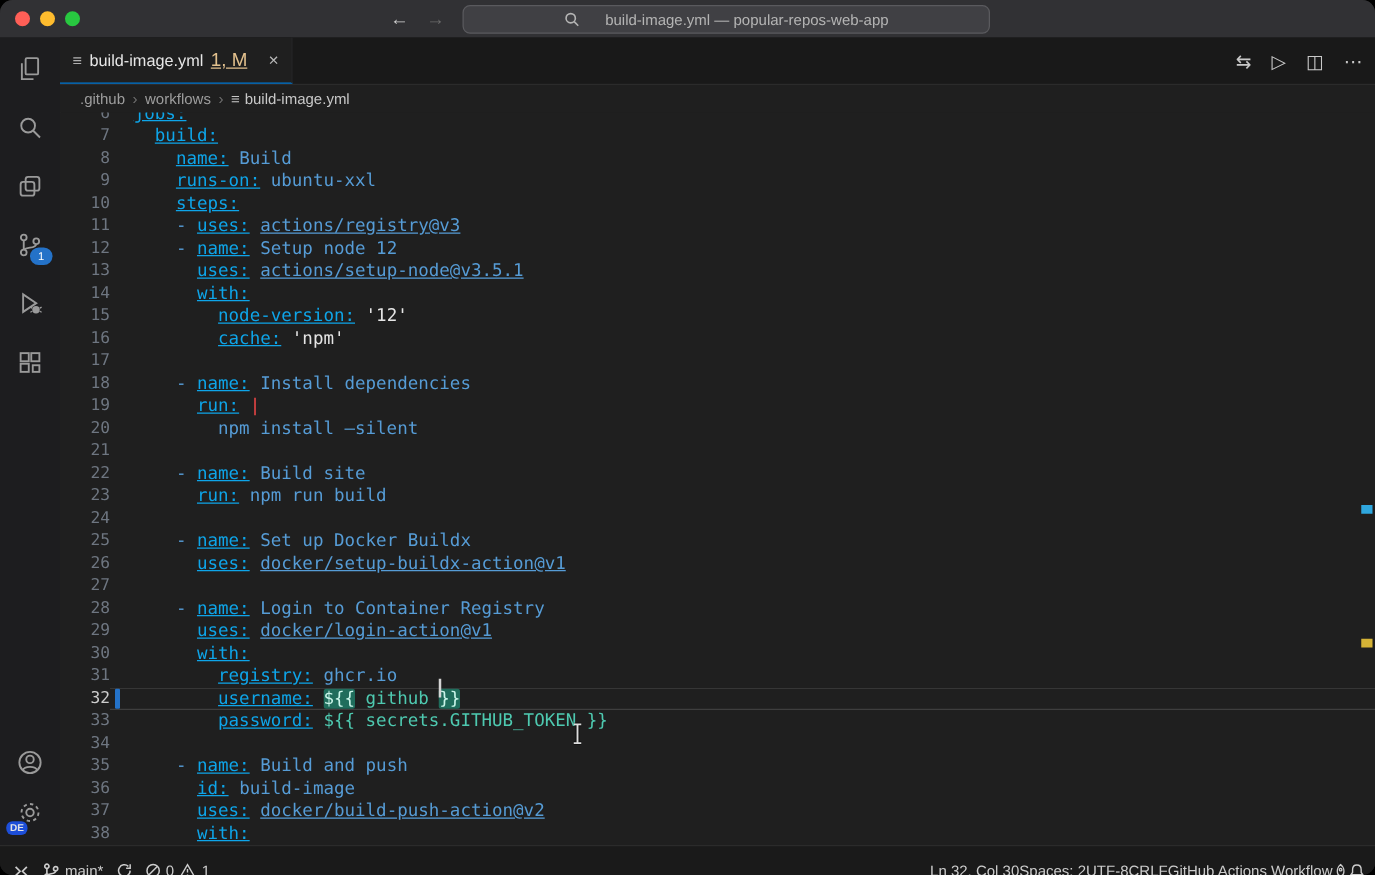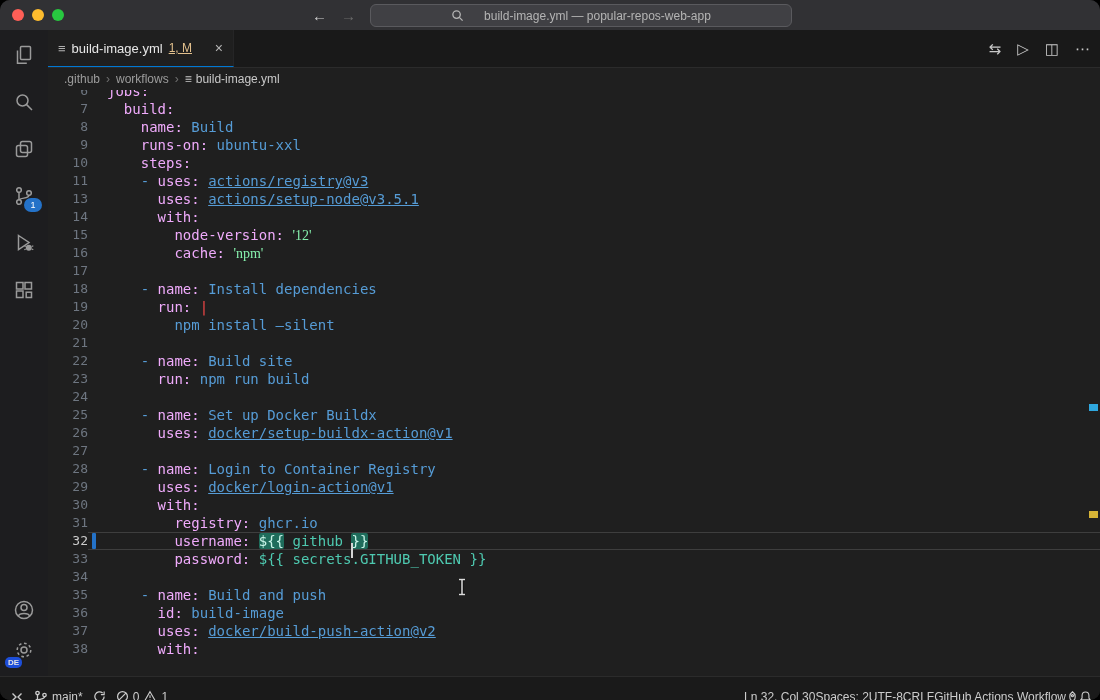--- a/index.html
+++ b/index.html
@@ -20,44 +20,44 @@
   .ab-bottom{display:flex;flex-direction:column;align-items:center;gap:16px;padding-bottom:14px;}
   .ab-item{position:relative;width:24px;height:24px;display:flex;align-items:center;justify-content:center;cursor:pointer;}
   .badge{position:absolute;right:-6px;bottom:-4px;min-width:14px;height:14px;border-radius:8px;background:#2472c8;color:#fff;font-size:9px;display:flex;align-items:center;justify-content:center;padding:0 2px;}
   .profile-badge{position:absolute;left:-7px;bottom:-6px;background:#1d4ed8;color:#e4e4e4;font-size:8px;border-radius:5px;padding:1px 3px;font-weight:bold;}
 
   
   .tabbar{position:absolute;top:30px;left:48px;right:0;height:38px;background:#191919;border-bottom:1px solid #2b2b2b;box-sizing:border-box;}
   .tab{position:absolute;left:0;top:0;height:37px;width:186px;background:#1f1f1f;border-right:1px solid #252526;border-bottom:1px solid #0078d4;box-sizing:border-box;display:flex;align-items:center;gap:6px;padding:0 10px;cursor:pointer;}
   .tab .ticon{color:#b0b0b0;font-size:13px;}
   .tab .tlabel{color:#e7e7e7;font-size:13px;}
-  .tab .tdecor{color:#e2c08d;font-size:12px;text-decoration:underline;}
+  .tab .tdecor{color:#e2c08d;font-size:15px;text-decoration:underline;}
   .tab .tclose{margin-left:auto;color:#b7b7b7;font-size:14px;cursor:pointer;}
   .actions{position:absolute;right:10px;top:0;height:37px;display:flex;align-items:center;gap:16px;}
   .action{color:#c8c8c8;font-size:15px;cursor:pointer;}
 
   
   .breadcrumb{position:absolute;top:68px;left:48px;right:0;height:22px;background:#1f1f1f;display:flex;align-items:center;gap:6px;padding-left:16px;font-size:12px;color:#9d9d9d;}
   .bc-file{color:#c8c8c8;display:flex;align-items:center;gap:4px;}
   .bc-sep{color:#6f6f6f;}
 
   
   .editor{position:absolute;top:90px;left:48px;right:0;bottom:24px;background:#1f1f1f;overflow:hidden;}
   .lines{position:absolute;top:-8px;left:0;right:0;font-family:"DejaVu Sans Mono",monospace;font-size:14px;line-height:18px;}
   .row{display:flex;height:18px;position:relative;white-space:pre;}
   .gutter{width:40px;flex:none;text-align:right;color:#6e7681;font-size:13px;}
   .gutter.active{color:#cccccc;}
   .mod-bar{position:absolute;left:44px;top:1px;bottom:1px;width:4px;background:#2472c8;border-radius:1px;}
   .code{flex:1;padding-left:19px;color:#cccccc;}
   .row.current .code{box-shadow:inset 0 1px 0 rgba(255,255,255,.14), inset 0 -1px 0 rgba(255,255,255,.14);}
   .sg-plain{color:#cccccc;}
-  .sg-key{color:#f0abfc;}
+  .sg-key{color:#0ea5e9;text-decoration:underline;}
   .sg-val{color:#569cd6;}
   .sg-dash{color:#569cd6;}
-  .sg-str{color:#86efac;font-family:Liberation Serif, serif;}
+  .sg-str{color:#e5e5e5;}
   .sg-link{color:#569cd6;text-decoration:underline;}
   .sg-expr{color:#4ec9b0;}
   .sg-exprhl{color:#c9f5e9;background:#1f6d5c;border-radius:2px;}
   .sg-red{color:#f44747;}
   .caret{position:absolute;width:1.5px;height:15px;background:#d4d4d4;}
   .ov-mark{position:absolute;right:2px;width:9px;height:7px;}
   .ibeam{position:absolute;left:408px;top:488px;pointer-events:none;}
 
   
   .statusbar{position:absolute;left:0;right:0;bottom:0;height:24px;background:#1a1a1a;border-top:1px solid #2b2b2b;box-sizing:border-box;display:flex;align-items:center;color:#cccccc;font-size:12px;}
@@ -181,20 +181,21 @@
   </div>
 
   <div class="editor">
     <div class="lines">
         <div class="row"><span class="gutter">6</span><span class="code"><span class="sg-key">jobs:</span></span></div>
         <div class="row"><span class="gutter">7</span><span class="code"><span class="sg-plain">  </span><span class="sg-key">build:</span></span></div>
         <div class="row"><span class="gutter">8</span><span class="code"><span class="sg-plain">    </span><span class="sg-key">name:</span><span class="sg-plain"> </span><span class="sg-val">Build</span></span></div>
         <div class="row"><span class="gutter">9</span><span class="code"><span class="sg-plain">    </span><span class="sg-key">runs-on:</span><span class="sg-plain"> </span><span class="sg-val">ubuntu-xxl</span></span></div>
         <div class="row"><span class="gutter">10</span><span class="code"><span class="sg-plain">    </span><span class="sg-key">steps:</span></span></div>
         <div class="row"><span class="gutter">11</span><span class="code"><span class="sg-plain">    </span><span class="sg-dash">- </span><span class="sg-key">uses:</span><span class="sg-plain"> </span><span class="sg-link">actions/registry@v3</span></span></div>
+        <div class="row"><span class="gutter">12</span><span class="code"><span class="sg-plain">    </span><span class="sg-dash">- </span><span class="sg-key">name:</span><span class="sg-plain"> </span><span class="sg-val">Setup node 12</span></span></div>
         <div class="row"><span class="gutter">13</span><span class="code"><span class="sg-plain">      </span><span class="sg-key">uses:</span><span class="sg-plain"> </span><span class="sg-link">actions/setup-node@v3.5.1</span></span></div>
         <div class="row"><span class="gutter">14</span><span class="code"><span class="sg-plain">      </span><span class="sg-key">with:</span></span></div>
         <div class="row"><span class="gutter">15</span><span class="code"><span class="sg-plain">        </span><span class="sg-key">node-version:</span><span class="sg-plain"> </span><span class="sg-str">'12'</span></span></div>
         <div class="row"><span class="gutter">16</span><span class="code"><span class="sg-plain">        </span><span class="sg-key">cache:</span><span class="sg-plain"> </span><span class="sg-str">'npm'</span></span></div>
         <div class="row"><span class="gutter">17</span><span class="code"></span></div>
         <div class="row"><span class="gutter">18</span><span class="code"><span class="sg-plain">    </span><span class="sg-dash">- </span><span class="sg-key">name:</span><span class="sg-plain"> </span><span class="sg-val">Install dependencies</span></span></div>
         <div class="row"><span class="gutter">19</span><span class="code"><span class="sg-plain">      </span><span class="sg-key">run:</span><span class="sg-plain"> </span><span class="sg-red">|</span></span></div>
         <div class="row"><span class="gutter">20</span><span class="code"><span class="sg-plain">        </span><span class="sg-val">npm install —silent</span></span></div>
         <div class="row"><span class="gutter">21</span><span class="code"></span></div>
         <div class="row"><span class="gutter">22</span><span class="code"><span class="sg-plain">    </span><span class="sg-dash">- </span><span class="sg-key">name:</span><span class="sg-plain"> </span><span class="sg-val">Build site</span></span></div>

